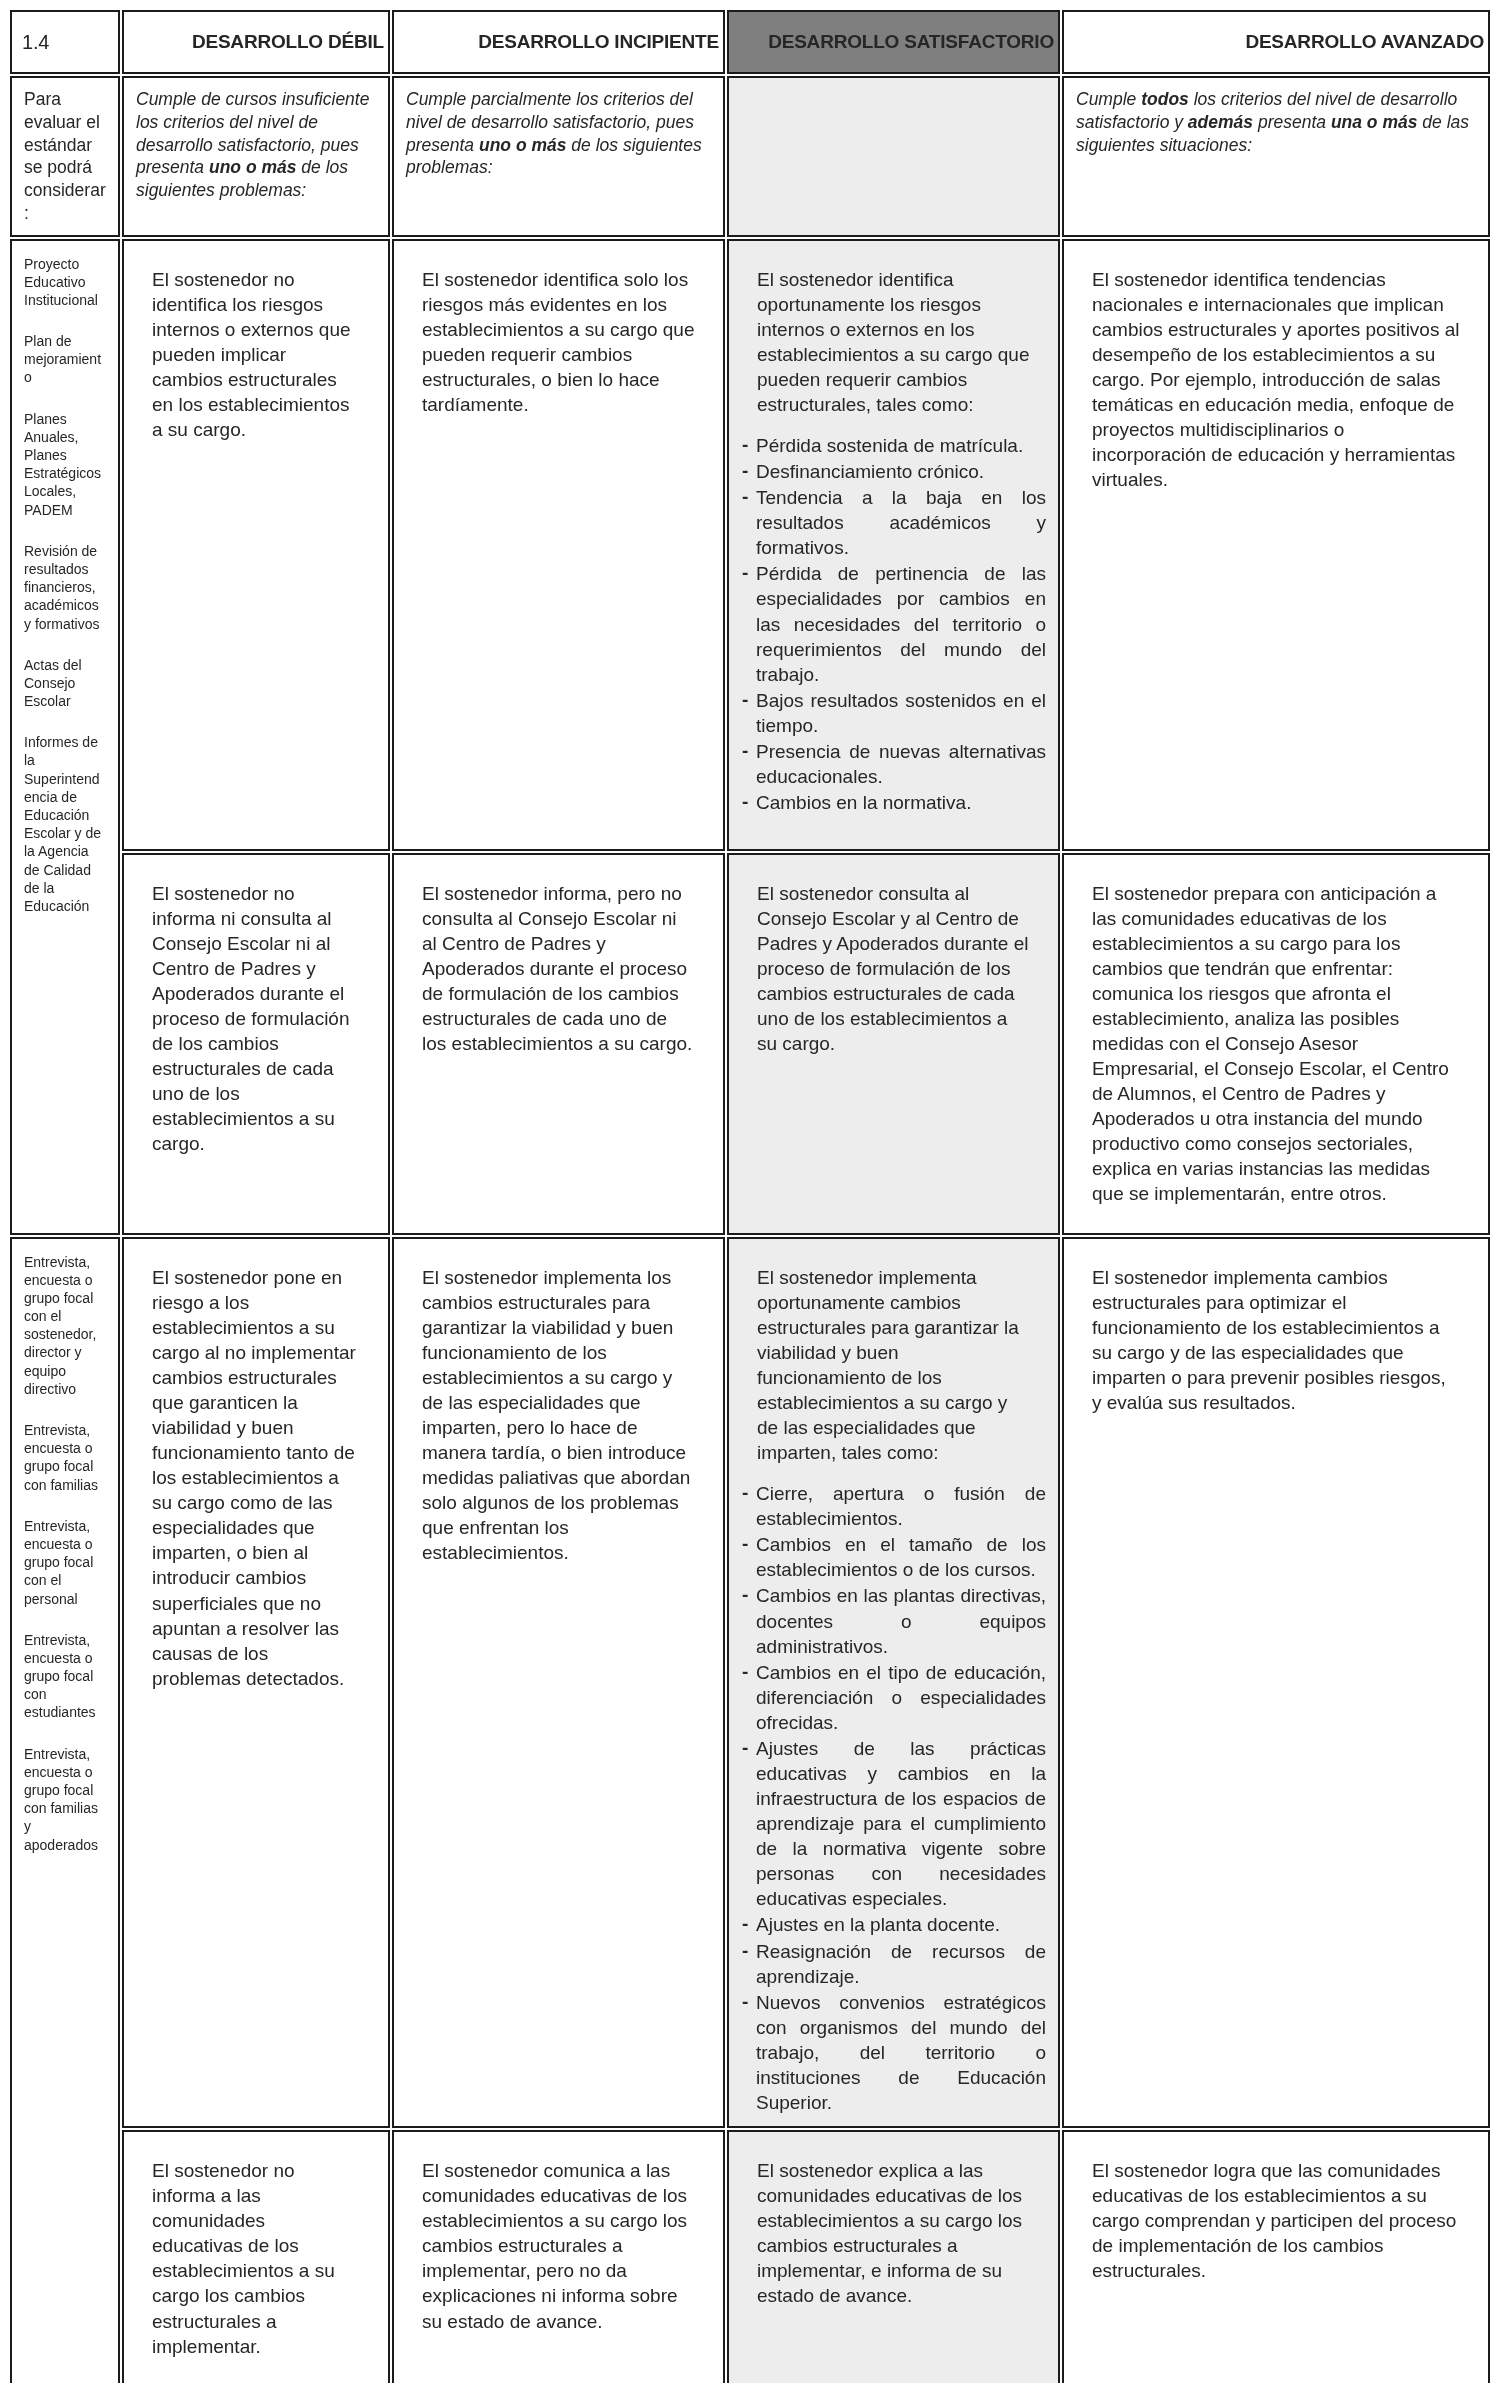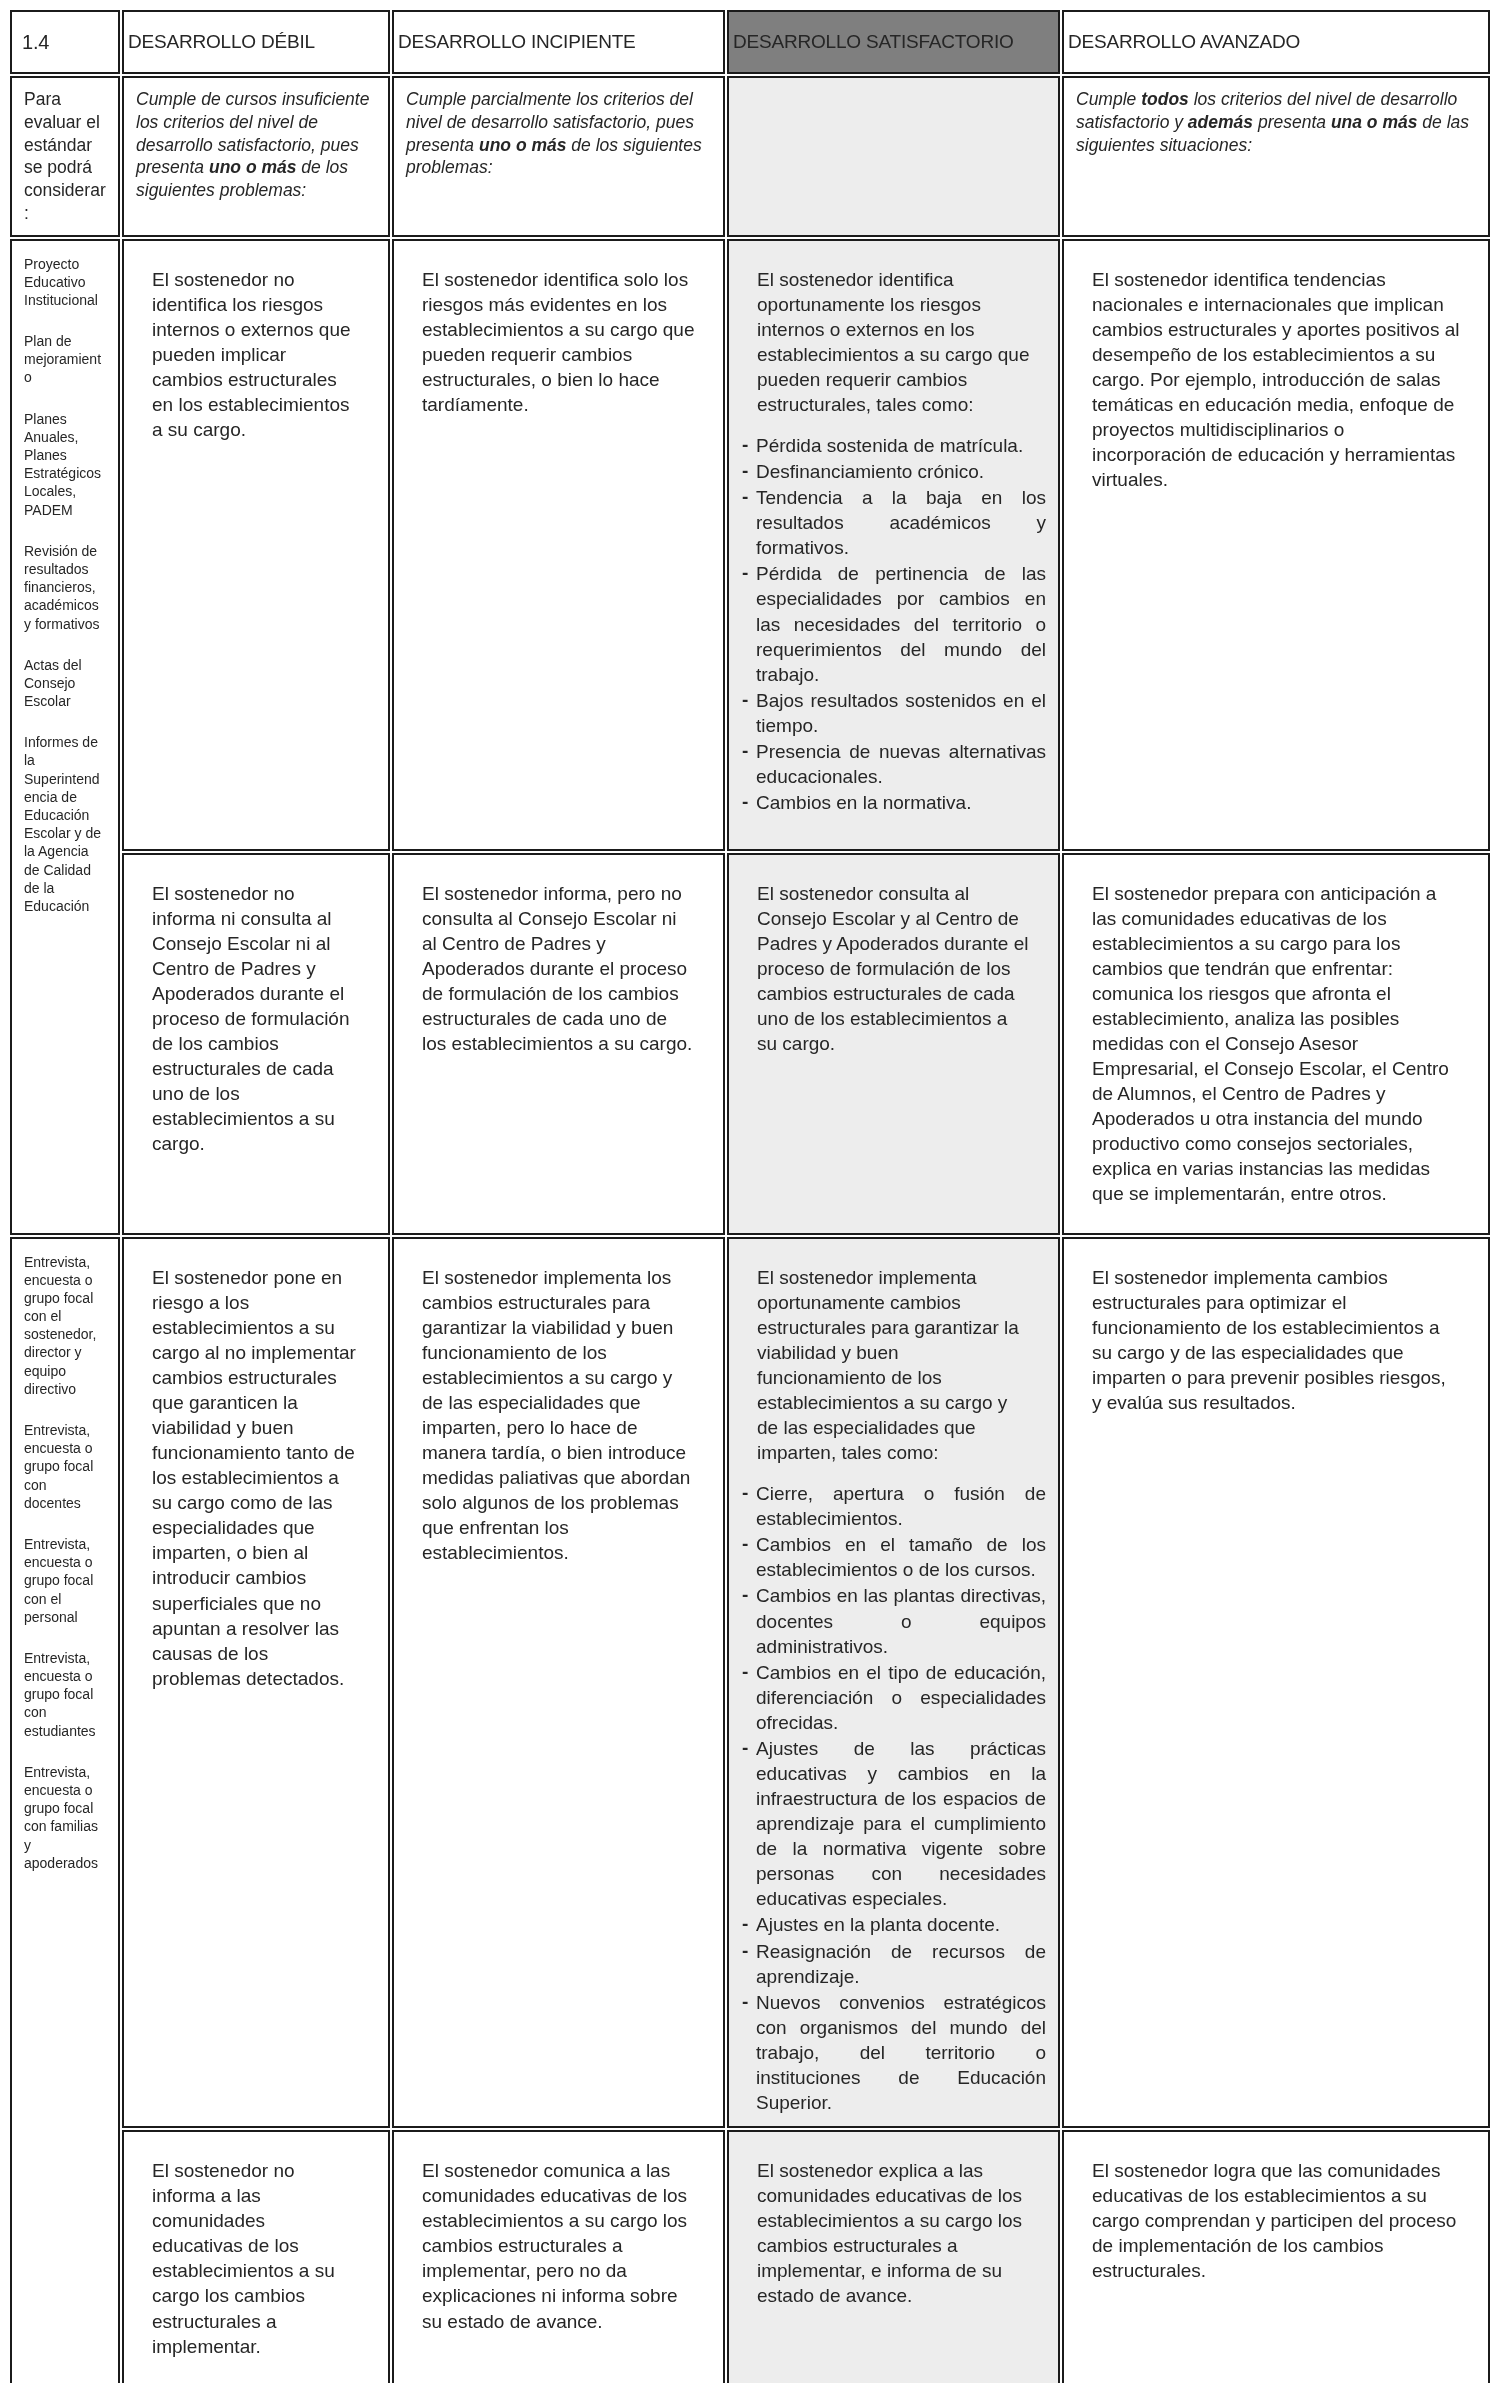--- a/index.html
+++ b/index.html
@@ -5,21 +5,21 @@
   :root{
     --border:#1b1b1b;
     --header-gray:#7f7f7f;
     --sat-bg:#ededed;
     --text:#262626;
   }
   html,body{background:#ffffff;}
   body{margin:8px;font-family:"Liberation Sans",sans-serif;color:var(--text);}
   table{border-collapse:separate;border-spacing:2px;table-layout:fixed;width:1484px;}
   td,th{border:2px solid var(--border);vertical-align:top;padding:10px 12px;text-align:left;background:#fff;overflow-wrap:break-word;}
-  thead th{text-align:left;vertical-align:middle;font-size:19px;font-weight:normal;letter-spacing:-0.2px;padding:6px 4px;}
+  thead th{text-align:right;vertical-align:middle;font-size:19px;font-weight:bold;letter-spacing:-0.2px;padding:6px 4px;}
   th.num-cell{text-align:left;font-weight:normal;font-size:20px;padding-left:10px;}
   th.gray{background:var(--header-gray);}
   td.sat{background:var(--sat-bg);}
   tr.r-head{height:64px;}
   tr.r-intro{height:136px;}
   tr.r-a1{height:612px;}
   tr.r-a2{height:378px;}
   tr.r-b1{height:788px;}
   tr.r-b2{height:216px;}
   tr.r-intro td{font-size:17.5px;line-height:1.3;font-style:italic;}
@@ -111,21 +111,21 @@
       </td>
       <td class="body-cell">
         <p class="cell-text">El sostenedor prepara con anticipación a las comunidades educativas de los establecimientos a su cargo para los cambios que tendrán que enfrentar: comunica los riesgos que afronta el establecimiento, analiza las posibles medidas con el Consejo Asesor Empresarial, el Consejo Escolar, el Centro de Alumnos, el Centro de Padres y Apoderados u otra instancia del mundo productivo como consejos sectoriales, explica en varias instancias las medidas que se implementarán, entre otros.</p>
       </td>
     </tr>
 
     <tr class="r-b1">
       <td class="source-cell" rowspan="2">
         <ul class="sources">
             <li>Entrevista, encuesta o grupo focal con el sostenedor, director y equipo directivo</li>
-            <li>Entrevista, encuesta o grupo focal con docentes</li>
+            <li>Entrevista, encuesta o grupo focal con familias</li>
             <li>Entrevista, encuesta o grupo focal con el personal</li>
             <li>Entrevista, encuesta o grupo focal con estudiantes</li>
             <li>Entrevista, encuesta o grupo focal con familias y apoderados</li>
           </ul>
       </td>
       <td class="body-cell">
         <p class="cell-text">El sostenedor pone en riesgo a los establecimientos a su cargo al no implementar cambios estructurales que garanticen la viabilidad y buen funcionamiento tanto de los establecimientos a su cargo como de las especialidades que imparten, o bien al introducir cambios superficiales que no apuntan a resolver las causas de los problemas detectados.</p>
       </td>
       <td class="body-cell">
         <p class="cell-text">El sostenedor implementa los cambios estructurales para garantizar la viabilidad y buen funcionamiento de los establecimientos a su cargo y de las especialidades que imparten, pero lo hace de manera tardía, o bien introduce medidas paliativas que abordan solo algunos de los problemas que enfrentan los establecimientos.</p>

